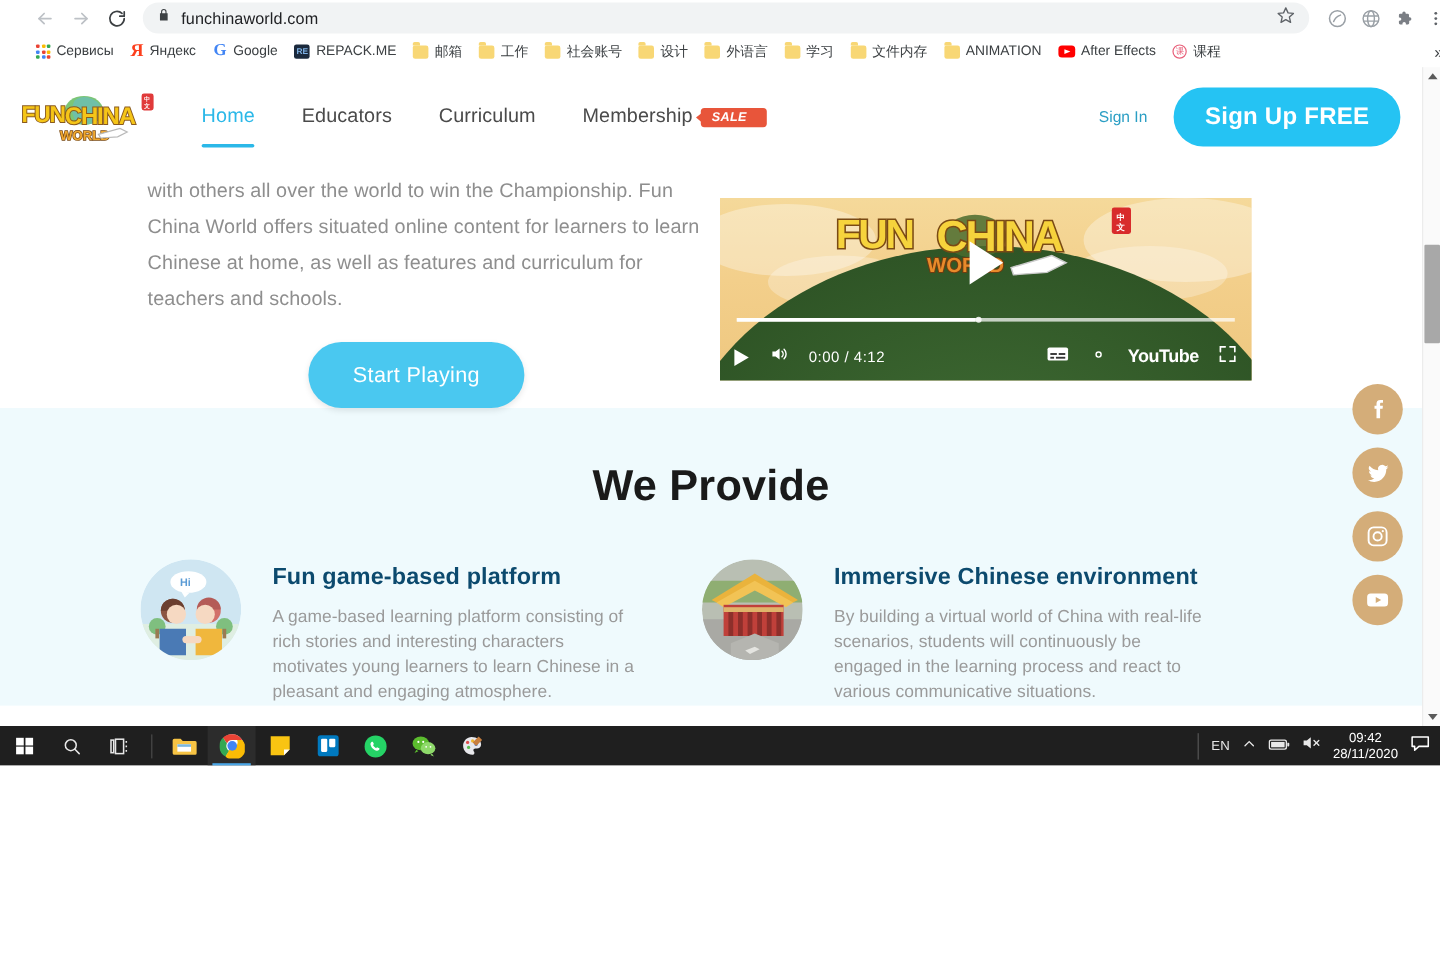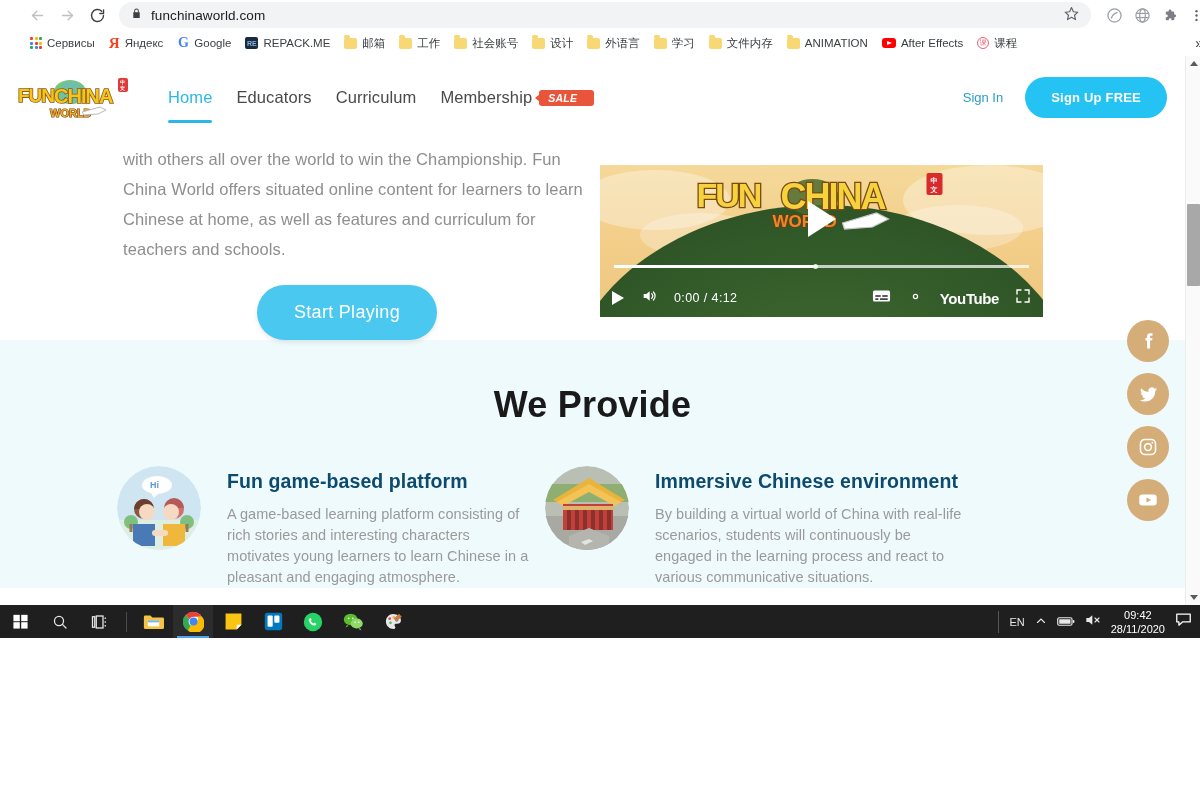--- a/index.html
+++ b/index.html
@@ -77,21 +77,21 @@
   .viewport { position:absolute; top:56px; left:0; width:1200px; height:549px; background:#fff;
               overflow:hidden; }
   .page { position:relative; width:1185px; height:549px; background:#fff; }
 
   
   .site-header {
     height:83px; background:#fff; display:flex; align-items:center; padding:0 18px 0 14px;
     position:relative; z-index:5;
   }
   .logo { width:120px; height:52px; position:relative; flex:0 0 auto; margin-right:34px; }
-  .nav { display:flex; gap:24px; height:83px; }
+  .nav { display:flex; gap:39px; height:83px; }
   .nav-item {
     font-size:16.5px; color:#4a4a4a; position:relative; height:83px;
     display:flex; align-items:center; letter-spacing:.1px;
   }
   .nav-item.active { color:#2bb8e8; font-weight:500; }
   .nav-item.active:after {
     content:""; position:absolute; left:0; right:0; bottom:16px; height:3px; background:#2bb8e8;
     border-radius:2px;
   }
   .sale-badge {
@@ -99,21 +99,21 @@
     font-style:italic; padding:2px 17px 2px 9px; border-radius:3px; letter-spacing:.3px;
     position:relative;
   }
   .sale-badge:before {
     content:""; position:absolute; left:-4px; top:50%; transform:translateY(-50%);
     border-right:5px solid #e8553a; border-top:4px solid transparent; border-bottom:4px solid transparent;
   }
   .header-right { margin-left:auto; display:flex; align-items:center; gap:22px; }
   .signin { font-size:13px; color:#2a9ec4; }
   .signup {
-    background:#25c3f3; color:#fff; font-size:13px; font-weight:bold; border:none;
+    background:#25c3f3; color:#fff; font-size:20px; font-weight:bold; border:none;
     padding:13px 26px; border-radius:26px; font-family:inherit; letter-spacing:.2px;text-align:center;
   }
 
   
   .hero { display:flex; padding:0 18px 0 0; position:relative;align-items:center; }
   .hero-left { width:600px; padding-left:123px; padding-top:5px; }
   .hero-text { font-size:16.5px; line-height:30px; color:#8e8e8e; width:460px; letter-spacing:.1px; }
   .cta-wrap { margin-top:21px; padding-left:134px; }
   .cta {
     background:#4ac8f0; color:#fff; font-size:18px; border:none; padding:17px 37px;
@@ -156,21 +156,21 @@
   .ctrl-row { position:absolute; left:0; right:0; bottom:8px; display:flex; align-items:center;
               padding:0 12px; gap:16px; color:#fff; }
   .ctrl-row .spacer { flex:1 1 auto; }
   .time { font-size:12.5px; color:#fff; letter-spacing:.4px; font-family:"Liberation Sans", sans-serif;}
   .yt-word { font-size:15px; font-weight:bold; letter-spacing:-.4px; color:#fff; }
   .play-s { width:0;height:0;border-left:12px solid #fff;border-top:7px solid transparent;border-bottom:7px solid transparent;}
 
   
   .provide { background:#effafd; padding:44px 0 0 0; min-height:232px; }
   .provide h2 { text-align:center; font-size:36px; font-weight:bold; color:#1a1a1a; letter-spacing:.2px; }
-  .cards { display:flex; padding:40px 0 0 0; }
+  .cards { display:flex; padding:40px 0 0 0;gap:40px; }
   .card { display:flex; gap:26px; }
   .card.one { width:545px; padding-left:117px; }
   .card.two { padding-left:0px; }
   .card-img { width:84px; height:84px; border-radius:50%; flex:0 0 auto; overflow:hidden; position:relative; }
   .card-body { padding-top:4px; }
   .card-title { font-size:19.5px; font-weight:bold; color:#0c4a6e; margin-bottom:11px; letter-spacing:.1px;}
   .card-text { font-size:14.5px; line-height:21px; color:#9a9a9a; letter-spacing:.05px; }
   .card.one .card-text { width:306px; }
   .card.two .card-text { width:310px; }
 

